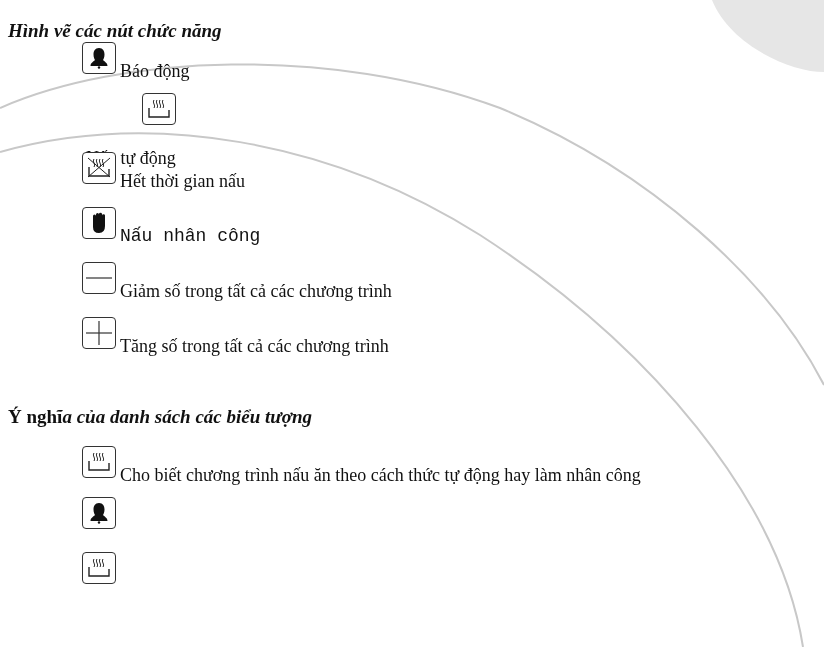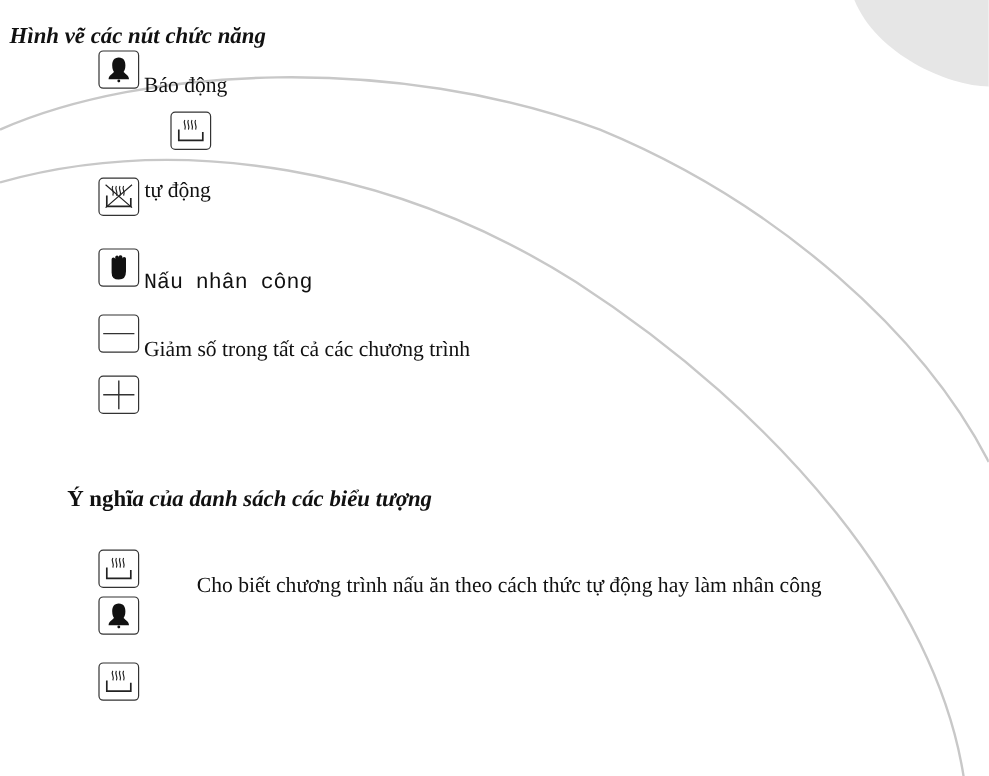--- a/index.html
+++ b/index.html
@@ -74,20 +74,21 @@
           <g fill="none" stroke="#222" stroke-width="1">
             <path d="M8,3 c-2,3 2,5 0,8"></path>
             <path d="M11,3 c-2,3 2,5 0,8"></path>
             <path d="M14,3 c-2,3 2,5 0,8"></path>
             <path d="M17,3 c-2,3 2,5 0,8"></path>
             <path d="M3,11 L3,20 L23,20 L23,13" stroke-width="1.4"></path>
             <path d="M2,2 L24,21 M24,2 L2,21"></path>
           </g>
         </svg>
     </span>
+    <span class="label">Hết thời gian nấu</span>
   </div>
 
   <div class="item" style="top:203px;font-family:Liberation Mono, monospace;">
     <span class="icon">
       <svg width="18" height="22" viewBox="0 0 18 22">
           <path d="M3,9 L3,4 Q3,2.5 4.5,2.5 Q6,2.5 6,4 L6,2.5 Q6,1 7.5,1 Q9,1 9,2.5 L9,2 Q9,0.8 10.5,0.8 Q12,0.8 12,2.2 L12,3.5 Q12,2.2 13.5,2.2 Q15,2.2 15,3.5 L15,14 Q15,21 9,21 Q3,21 3,15 Z" fill="#111"></path>
         </svg>
     </span>
     <span class="label">Nấu nhân công</span>
   </div>
@@ -101,25 +102,26 @@
     <span class="label">Giảm số trong tất cả các chương trình</span>
   </div>
 
   <div class="item" style="top:313px;">
     <span class="icon">
       <svg width="28" height="26" viewBox="0 0 28 26">
           <line x1="1" y1="13" x2="27" y2="13" stroke="#333" stroke-width="1.2"></line>
           <line x1="14" y1="1" x2="14" y2="25" stroke="#333" stroke-width="1.2"></line>
         </svg>
     </span>
+    <span class="label">Tăng số trong tất cả các chương trình</span>
   </div>
 
-  <div class="heading" style="top:406px;margin-left:48px;"><span class="upright">Ý nghĩ</span><span>a của danh sách các biểu tượng</span></div>
+  <div class="heading" style="top:406px;"><span class="upright">Ý nghĩ</span><span>a của danh sách các biểu tượng</span></div>
 
-  <div class="item" style="top:454px;gap:44px;">
+  <div class="item" style="top:442px;">
     <span class="icon">
       <svg width="26" height="24" viewBox="0 0 26 24">
           <g fill="none" stroke="#222" stroke-width="1">
             <path d="M8,3 c-2,3 2,5 0,8"></path>
             <path d="M11,3 c-2,3 2,5 0,8"></path>
             <path d="M14,3 c-2,3 2,5 0,8"></path>
             <path d="M17,3 c-2,3 2,5 0,8"></path>
             <path d="M3,11 L3,20 L23,20 L23,13" stroke-width="1.4"></path>
           </g>
         </svg>

